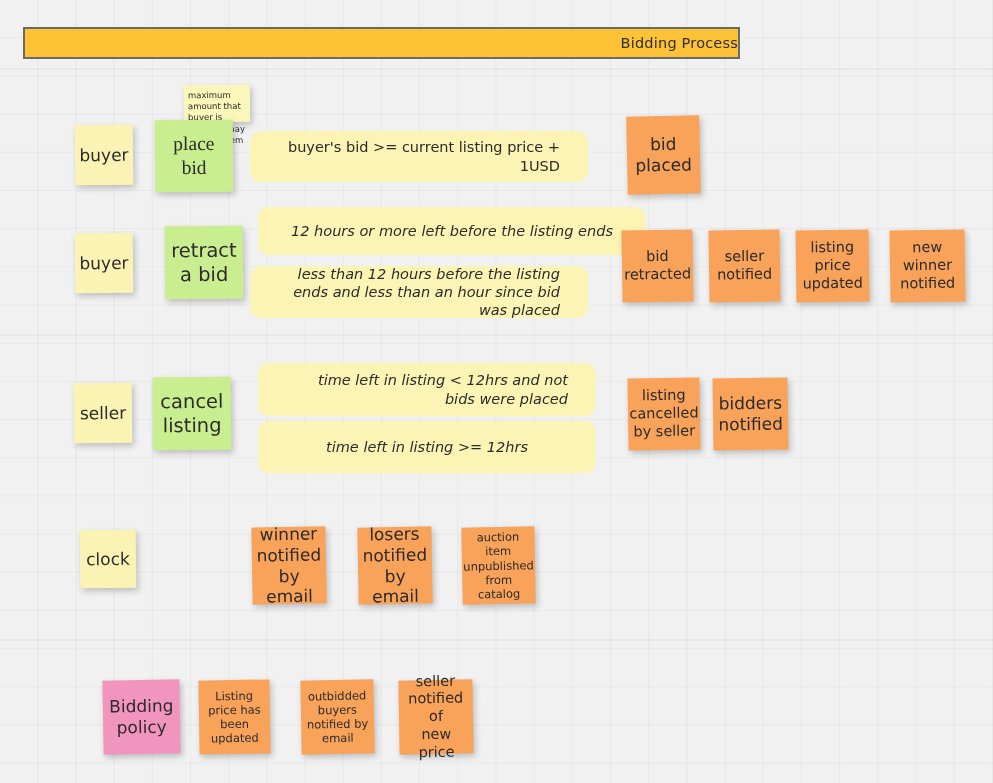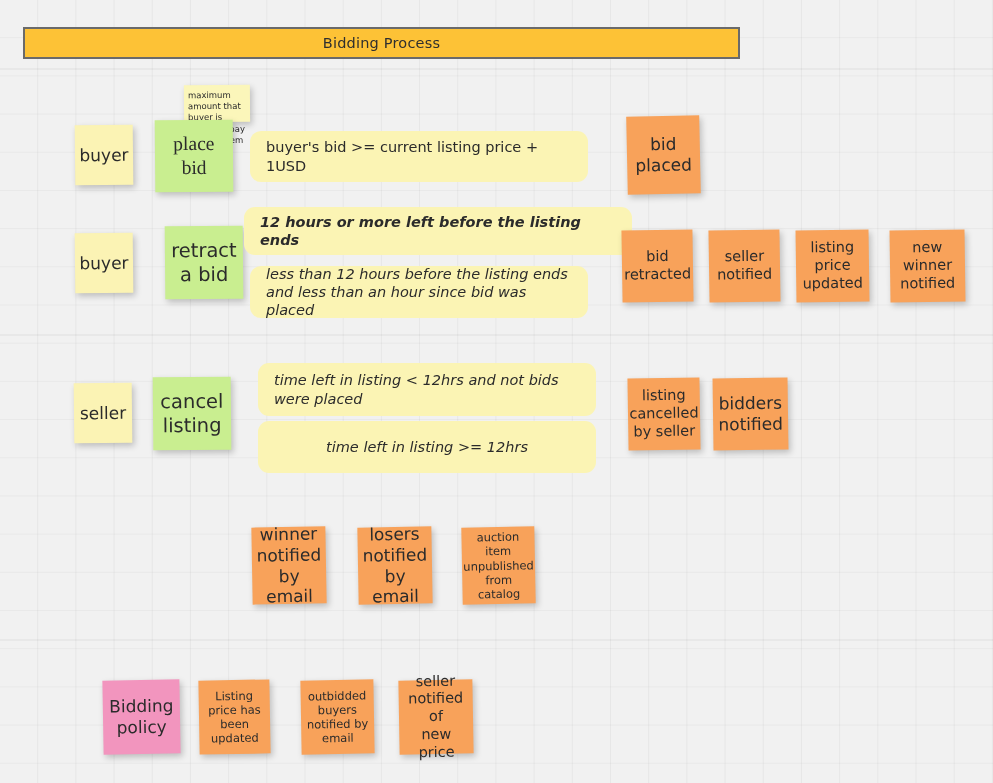--- a/index.html
+++ b/index.html
@@ -33,21 +33,21 @@
   }
 
   
   .banner {
     position: absolute;
     box-sizing: border-box;
     background: #fdc236;
     border: 2px solid #6a6a6a;
     display: flex;
     align-items: center;
-    justify-content: center;
+    justify-content: flex-end;
     color: #2f2f2f;
     letter-spacing: 0.2px;
   }
 
   
   .note {
     position: absolute;
     box-sizing: border-box;
     display: flex;
     align-items: center;
@@ -67,24 +67,24 @@
 
   
   .cond {
     position: absolute;
     box-sizing: border-box;
     background: #fbf4b4;
     border-radius: 11px;
     display: flex;
     align-items: center;
     justify-content: center;
-    text-align: left;
+    text-align: right;
     color: #2b2b2b;
     line-height: 1.25;
-    padding: 6px 16px;
+    padding: 6px 28px;
     white-space: pre-line;
   }
   .cond.italic { font-style: italic; }
 
   .tiny { font-size: 8.5px; line-height: 1.32; }
   .sm   { font-size: 11.5px; }
   .md   { font-size: 14.5px; }
   .lg   { font-size: 17px; }
   .xl   { font-size: 19.5px; }
 </style>
@@ -111,21 +111,21 @@
   <div class="cond md" style="left:250px; top:131px; width:338px; height:51px;">buyer's bid &gt;= current listing price + 1USD</div>
 
   <div class="note orange lg" style="left:627px; top:116px; width:73px; height:78px; transform:rotate(-1.2deg);">bid
 placed</div>
 
   <div class="note yellow lg" style="left:75px; top:233px; width:58px; height:60px; transform:rotate(-0.6deg);">buyer</div>
 
   <div class="note green xl" style="left:165px; top:226px; width:78px; height:73px; transform:rotate(-0.5deg);">retract
 a bid</div>
 
-  <div class="cond italic md" style="left:244px; top:207px; width:388px; height:48px;font-weight:bold;">12 hours or more left before the listing ends</div>
+  <div class="cond italic md" style="left:258px; top:207px; width:388px; height:48px;">12 hours or more left before the listing ends</div>
 
   <div class="cond italic md" style="left:250px; top:266px; width:338px; height:52px;">less than 12 hours before the listing ends and  less than an hour since bid was placed</div>
 
   <div class="note orange md" style="left:622px; top:230px; width:71px; height:72px; transform:rotate(-0.9deg);">bid
 retracted</div>
 
   <div class="note orange md" style="left:709px; top:230px; width:71px; height:72px; transform:rotate(-0.9deg);">seller
 notified</div>
 
   <div class="note orange md" style="left:796px; top:230px; width:73px; height:72px; transform:rotate(-0.8deg);">listing
@@ -145,20 +145,21 @@
 
   <div class="cond italic md" style="left:258px; top:421px; width:338px; height:52px;">time left in listing &gt;= 12hrs</div>
 
   <div class="note orange md" style="left:628px; top:378px; width:72px; height:72px; transform:rotate(-0.9deg);">listing
 cancelled
 by seller</div>
 
   <div class="note orange lg" style="left:713px; top:378px; width:75px; height:72px; transform:rotate(-0.8deg);">bidders
 notified</div>
 
+  <div class="note yellow lg" style="left:80px; top:530px; width:56px; height:58px; transform:rotate(-0.7deg);">clock</div>
 
 
   <div class="note orange lg" style="left:252px; top:527px; width:74px; height:77px; transform:rotate(-1deg);">winner
 notified
 by email</div>
 
   <div class="note orange lg" style="left:358px; top:527px; width:74px; height:77px; transform:rotate(-1deg);">losers
 notified
 by email</div>
 

